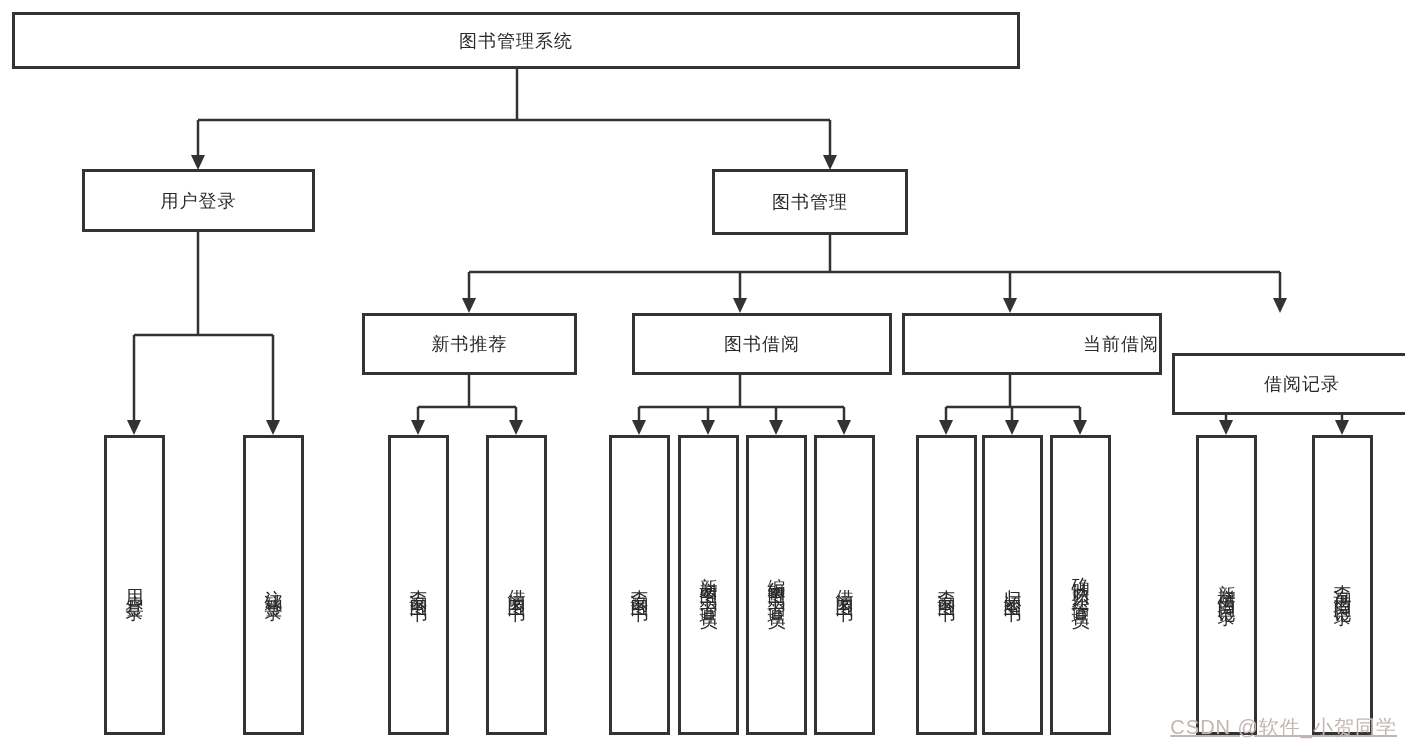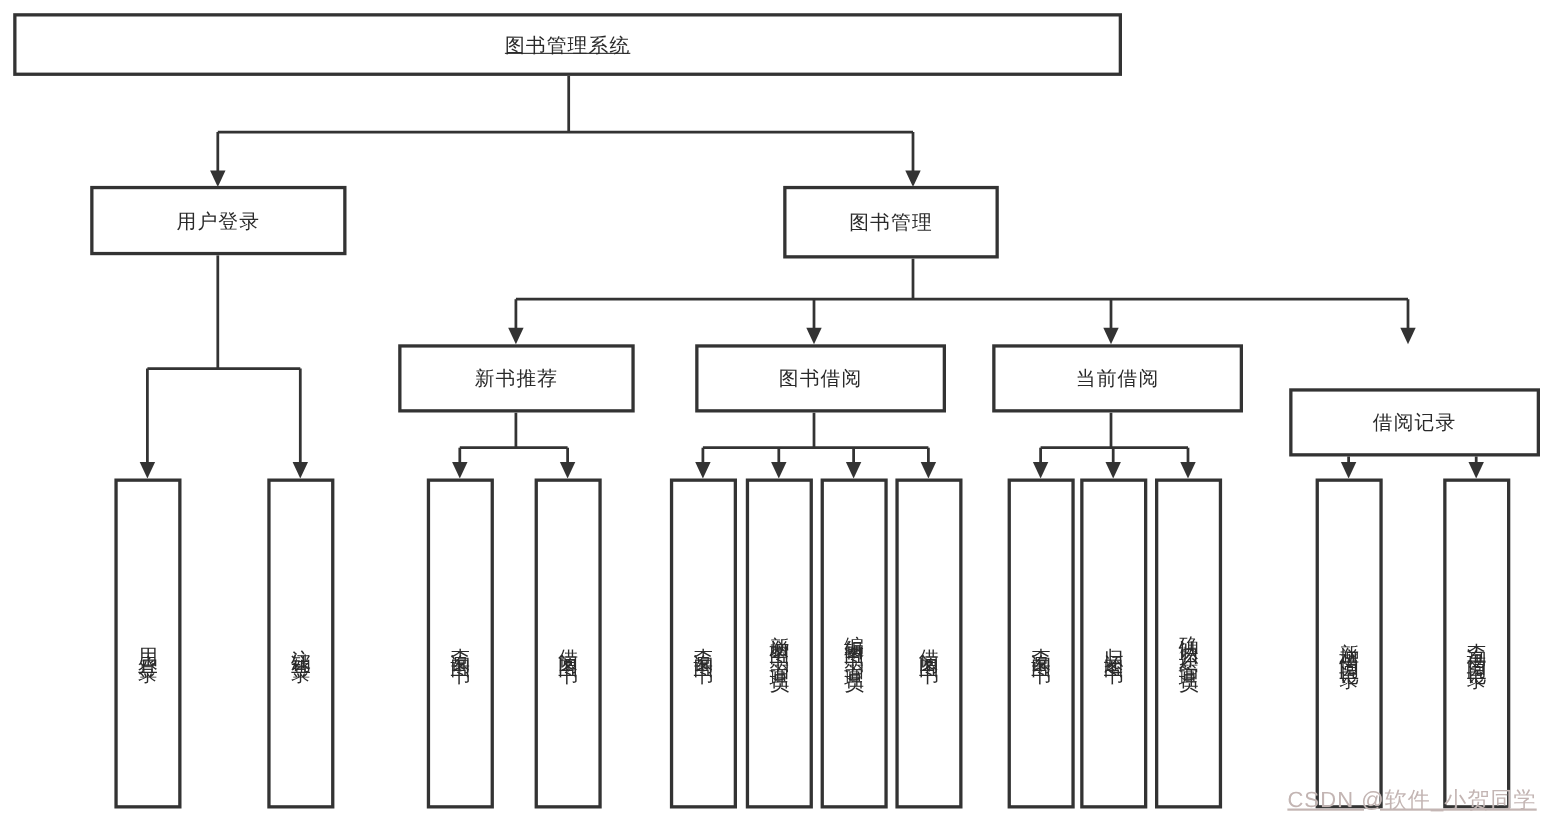--- a/index.html
+++ b/index.html
@@ -28,27 +28,27 @@
     background: #ffffff;
     border: 3px solid #333333;
     display: flex;
     align-items: center;
     justify-content: center;
     z-index: 2;
     color: #2a2a2a;
     font-size: 18px;
     letter-spacing: 1px;
   }
-  .node.root   { left: 12px;  top: 12px;  width: 1008px; height: 57px; text-decoration: underline; }
+  .node.root   { left: 12px;  top: 12px;  width: 1008px; height: 57px; }
   .node.l2a    { left: 82px;  top: 169px; width: 233px;  height: 63px; }
   .node.l2b    { left: 712px; top: 169px; width: 196px;  height: 66px; }
-  .node.l3     { top: 313px;  height: 62px; width: 228px; }
+  .node.l3     { top: 313px;  height: 62px; width: 260px; }
   .node.l3.p0  { left: 362px; width: 215px; }
   .node.l3.p1  { left: 632px; }
-  .node.l3.p2  { left: 902px; }
+  .node.l3.p2  { left: 902px; justify-content: flex-end; }
   .node.l3.p3  { left: 1172px; margin-top: 40px; }
   .leaf {
     position: absolute;
     box-sizing: border-box;
     background: #ffffff;
     border: 3px solid #333333;
     top: 435px;
     height: 300px;
     width: 61px;
     display: flex;

